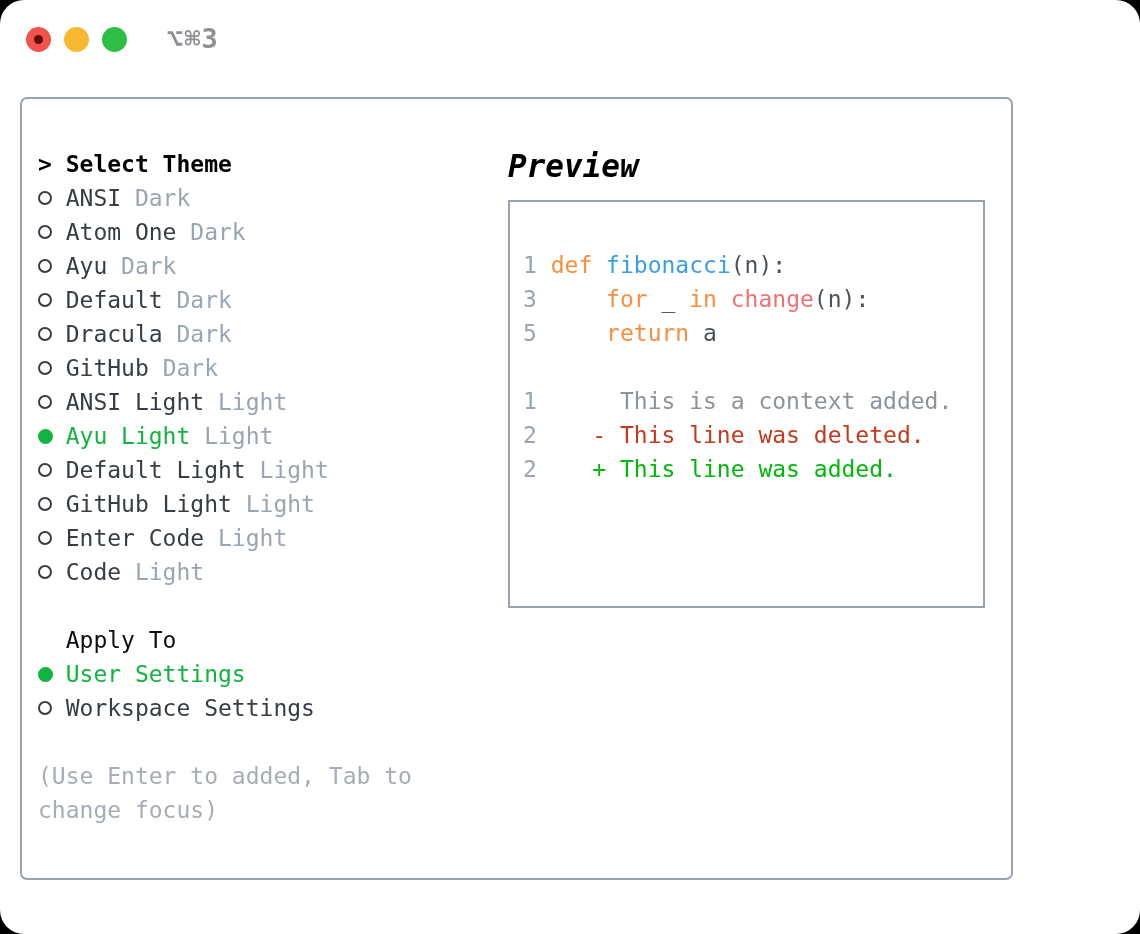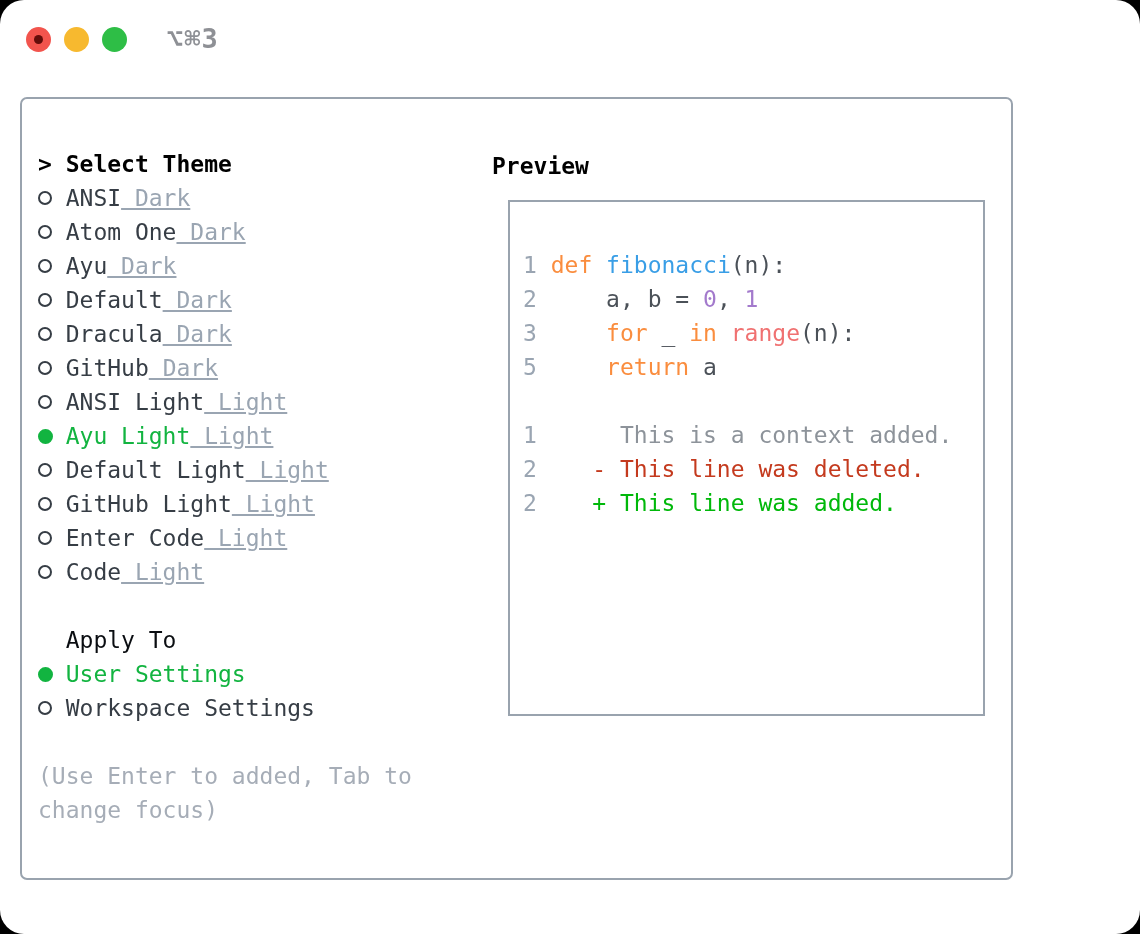--- a/index.html
+++ b/index.html
@@ -38,30 +38,30 @@
   .circ{
     width:14px;height:14px;border:2px solid var(--ink);
     border-radius:50%;box-sizing:border-box;display:inline-block;
   }
   .circ.on{background:var(--accent);border-color:var(--accent);width:15px;height:15px;}
   .caret{font-weight:bold;color:#000;display:inline-block;width:2ch;white-space:pre;}
   .hdr{font-weight:bold;color:#000;}
   .apply-hdr{color:#0a0d11;}
   .name{color:var(--ink);}
   .name.sel{color:var(--accent);}
-  .variant{color:var(--muted);text-decoration:underline;}
+  .variant{color:var(--muted);}
   .spacer{height:34px;}
   .help{color:var(--help);max-width:31ch;white-space:normal;}
   
   .preview-title{
-    position:absolute;left:470px;top:50px;font-size:23px;line-height:34px;
-    font-weight:bold;color:#000;
+    position:absolute;left:486px;top:50px;font-size:31px;line-height:34px;
+    font-weight:bold;color:#000;font-style:italic;
   }
   .preview-box{
-    position:absolute;left:486px;top:101px;width:477px;height:516px;
+    position:absolute;left:486px;top:101px;width:477px;height:408px;
     border:2px solid var(--border);box-sizing:border-box;overflow:hidden;
   }
   #code-block{padding:46px 0 0 13px;font-size:23px;line-height:34px;}
   .cl{white-space:pre;}
   .tok.ln{color:var(--muted);}
   .tok.kw{color:var(--kw);}
   .tok.fn{color:var(--fn);}
   .tok.call{color:var(--call);}
   .tok.num{color:var(--num);}
   .tok.fg{color:var(--code-fg);}
@@ -121,22 +121,21 @@
       <div class="spacer"></div>
 
       <div class="help">(Use Enter to added, Tab to change focus)</div>
     </div>
 
     <div class="preview-title">Preview</div>
 
     <div class="preview-box">
       <div id="code-block">
           <div class="cl"><span class="tok ln">1 </span><span class="tok kw">def</span><span class="tok fg"> </span><span class="tok fn">fibonacci</span><span class="tok fg">(n):</span></div>
-          <div class="cl"><span class="tok ln">2 </span><span class="tok fg">    a, b = </span><span class="tok num">0</span><span class="tok fg">, </span><span class="tok num">1</span></div>
-          <div class="cl"><span class="tok ln">3 </span><span class="tok fg">    </span><span class="tok kw">for</span><span class="tok fg"> _ </span><span class="tok kw">in</span><span class="tok fg"> </span><span class="tok call">range</span><span class="tok fg">(n):</span></div>
+          <div class="cl"><span class="tok ln">3 </span><span class="tok fg">    </span><span class="tok kw">for</span><span class="tok fg"> _ </span><span class="tok kw">in</span><span class="tok fg"> </span><span class="tok call">change</span><span class="tok fg">(n):</span></div>
           <div class="cl"><span class="tok ln">5 </span><span class="tok fg">    </span><span class="tok kw">return</span><span class="tok fg"> a</span></div>
           <div class="cl">&nbsp;</div>
           <div class="cl"><span class="tok ln">1 </span><span class="tok ctx">     This is a context added.</span></div>
           <div class="cl"><span class="tok ln">2 </span><span class="tok del">   - This line was deleted.</span></div>
           <div class="cl"><span class="tok ln">2 </span><span class="tok add">   + This line was added.</span></div>
         </div>
     </div>
 
   </div>
 </div>

